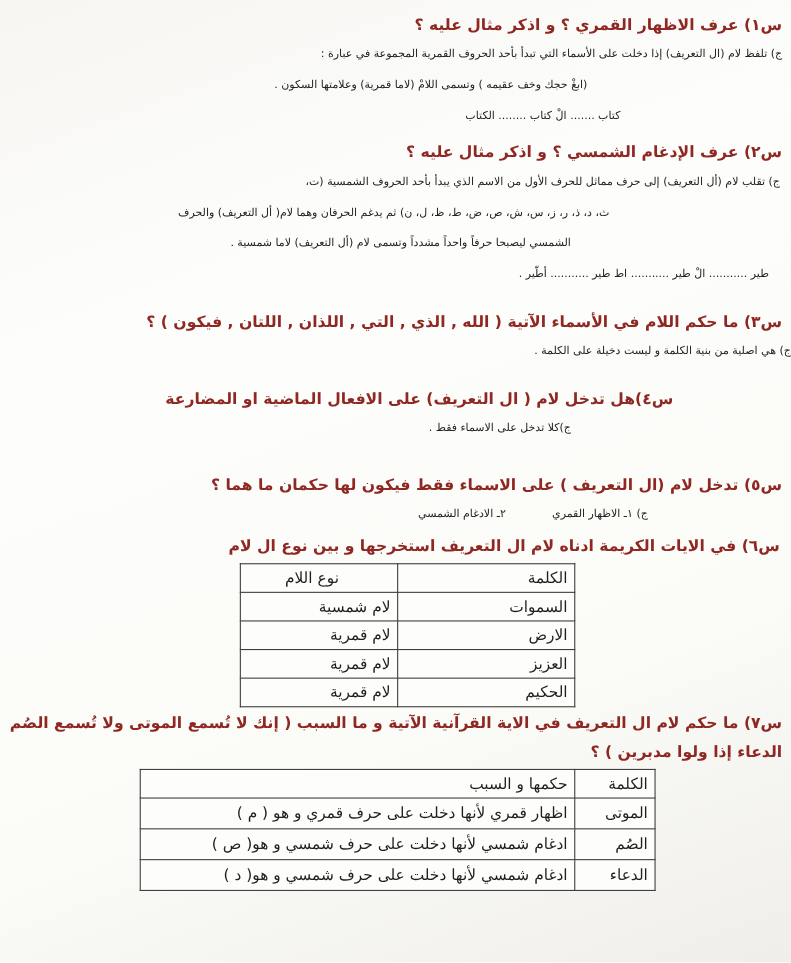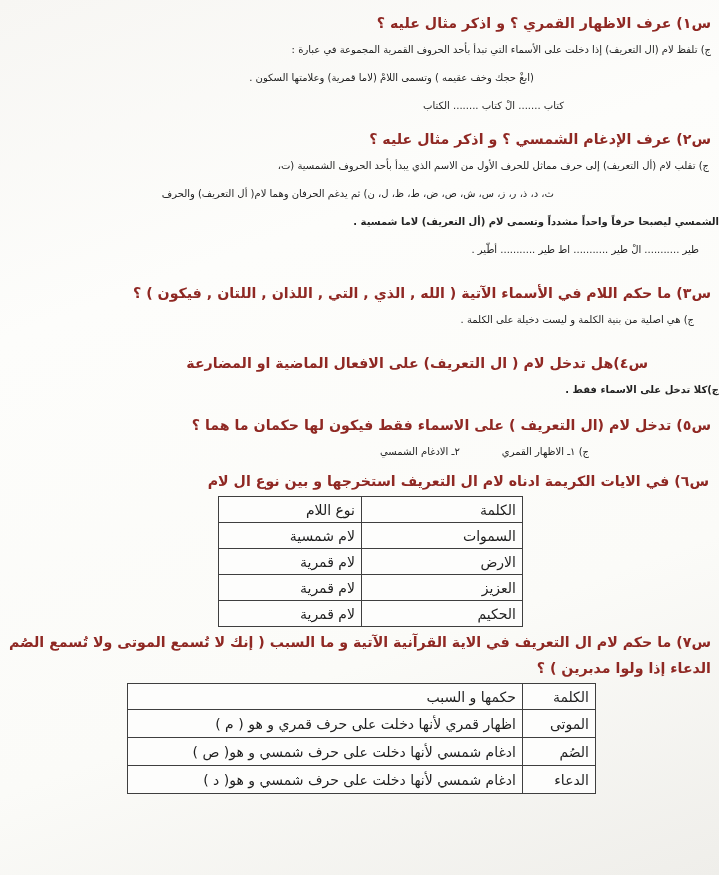--- a/index.html
+++ b/index.html
@@ -31,36 +31,36 @@
     padding-left:8px;
   }
   .a{
     color:#232323;
     font-size:10px;
     line-height:28px;
     text-align:right;
     padding-left:8px;
   }
   .pr8{padding-right:8px;} .pr10{padding-right:10px;} .pr20{padding-right:20px;}
-  .pr25{padding-right:25px;} .pr130{padding-right:130px;}
-  .pr145{padding-right:71px;} .pr155{padding-right:155px;} .pr165{padding-right:165px;}
-  .pr185{padding-right:185px;} .pr200{font-weight:bold;}
+  .pr25{} .pr130{padding-right:130px;}
+  .pr145{padding-right:107px;} .pr155{padding-right:155px;} .pr165{padding-right:165px;}
+  .pr185{padding-right:185px;} .pr200{padding-right:200px;}
   table{border-collapse:collapse;background:#fdfdfc;}
   td,th{border:1px solid #3f3f3f;font-weight:normal;font-size:14px;color:#1e1e1e;padding:0 6px;}
   .t1{margin-right:196px;margin-top:2px;}
   .t1 td,.t1 th{height:25px;}
   .t1 .c-word{width:148px;text-align:right;}
   .t1 .c-type{width:96px;text-align:right;}
-  .t1 .h-type{text-align:right;padding-left:40px;}
+  .t1 .h-type{text-align:left;padding-left:40px;}
   .t2{margin-right:123px;margin-top:2px;}
   .t2 th{height:25px;}
   .t2 td{height:27px;}
   .t2 .c-word{width:60px;text-align:right;}
   .t2 .c-reason{width:382px;text-align:right;}
-  .mt6{margin-top:6px;} .mt10{margin-top:2px;} .mt12{margin-top:8px;}
+  .mt6{margin-top:6px;} .mt10{margin-top:2px;} .mt12{margin-top:24px;}
   .mt16{margin-top:16px;} .mt2{margin-top:2px;}
   .a5-gap{display:inline-block;width:42px;}
 </style>
 </head>
 <body>
 
 <div class="page">
 
 
   <div class="q pr8">س١) عرف الاظهار القمري ؟ و اذكر مثال عليه ؟</div>

